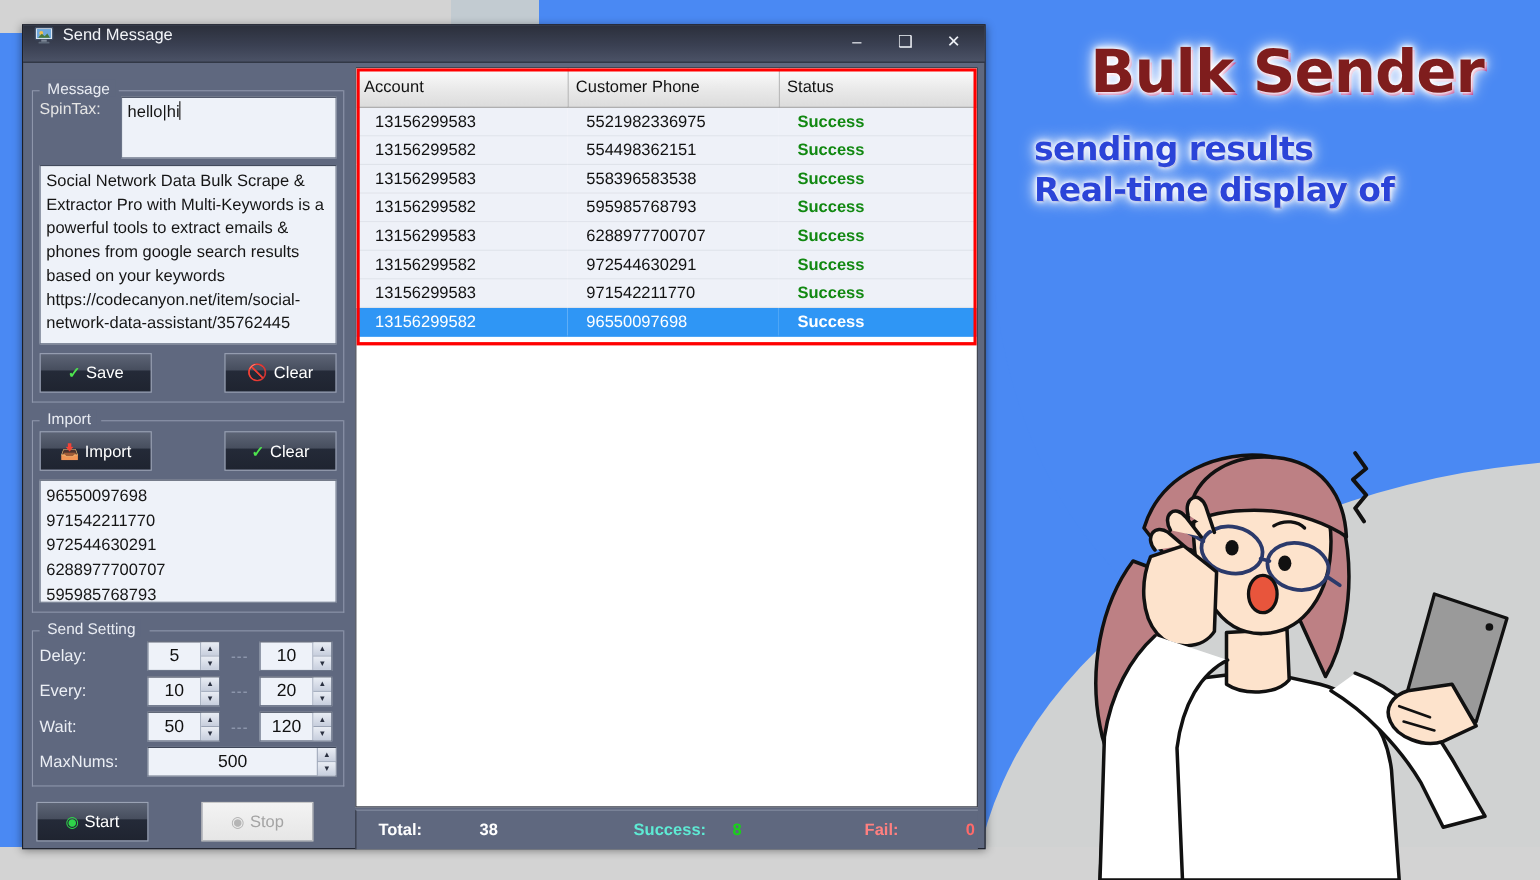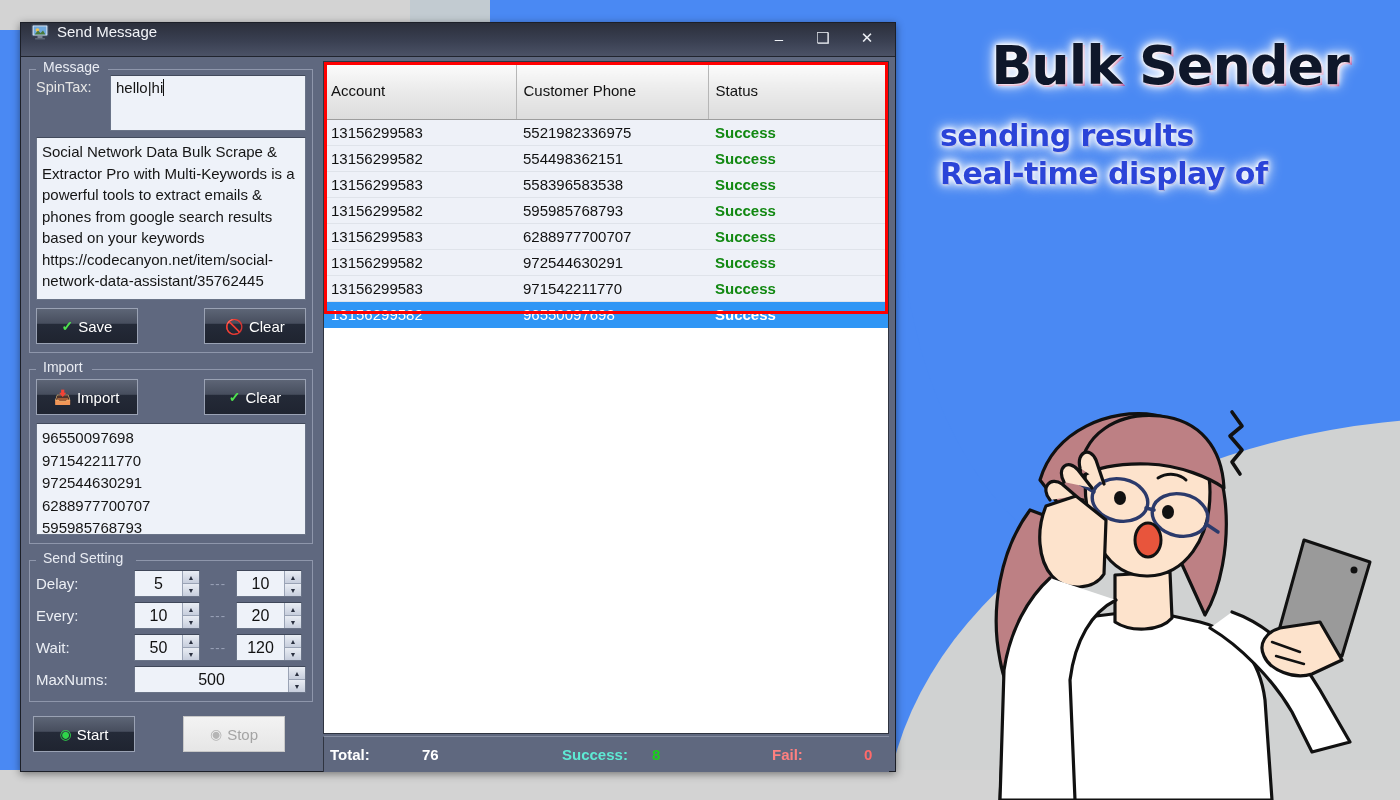--- a/index.html
+++ b/index.html
@@ -35,21 +35,21 @@
   }
   #promo-bg .blue-blob {
     position: absolute; left: 900px; top: -120px;
     width: 620px; height: 700px; background: #4a89f3;
     border-radius: 0 0 55% 40% / 0 0 45% 55%;
   }
 
   
   #promo-text { position: absolute; left: 940px; top: 38px; width: 460px; }
   .promo-title {
-    font-size: 54px; font-weight: bold; color: #0f172a;
+    font-size: 54px; font-weight: bold; color: #7f1d1d;
     letter-spacing: -1px; text-align: center;
     font-family: "DejaVu Sans", sans-serif;
     text-shadow:
       0 0 3px #fff, 0 0 6px #fff, 0 0 10px #fff, 0 0 16px #fff,
       2px 2px 0 #b4116a;
     line-height: 1.05;
   }
   .promo-line {
     font-size: 30px; font-weight: bold; color: #2b44d8;
     font-family: "DejaVu Sans", sans-serif;
@@ -84,21 +84,21 @@
   .win-btn {
     width: 44px; height: 30px; display: flex;
     align-items: center; justify-content: center;
     color: #eef1f6; font-size: 15px;
   }
 
   #window-body { display: flex; height: 715px; }
 
   
   #left-panel {
-    width: 300px; padding: 4px 8px 0 8px;
+    width: 300px; padding: 17px 8px 0 8px;
     display: flex; flex-direction: column;
   }
   .groupbox {
     border: 1px solid #8e96ab; border-top: none;
     position: relative; margin-bottom: 6px; padding: 6px 6px 8px 6px;
   }
   .gb-label {
     position: absolute; top: -10px; left: 8px;
     background: #5f687f; color: #e9ecf3; font-size: 14px;
     padding: 0 5px;
@@ -191,45 +191,45 @@
   }
   #grid-wrap {
     flex: 1; background: #fff; border: 1px solid #2f3440;
     position: relative; overflow: hidden;
   }
   table#results-grid { width: 100%; border-collapse: collapse; }
   table#results-grid th {
     background: linear-gradient(180deg, #fdfdfd 0%, #e9e9e9 55%, #dcdcdc 100%);
     border-right: 1px solid #b6b6b6; border-bottom: 1px solid #9d9d9d;
     text-align: left; font-weight: normal; font-size: 15px; color: #111;
-    padding: 20px 7px; height: 25px;
+    padding: 9px 7px; height: 25px;
   }
   table#results-grid td {
     border-bottom: 1px solid #dfe3ea; font-size: 15px; color: #111;
-    padding: 3px 7px; height: 26px;
+    padding: 3px 17px; height: 26px;
   }
   table#results-grid tr.row { background: #eef1f8; }
   table#results-grid tr.row td.status { color: #118811; font-weight: bold; }
   table#results-grid tr.row.selected { background: #2f96f5; }
   table#results-grid tr.row.selected td { color: #fff; border-bottom-color: #2f96f5; }
   table#results-grid tr.row.selected td.status { color: #fff; }
   .col-account { width: 192px; }
   .col-phone { width: 192px; }
 
   #grid-highlight {
     position: absolute; pointer-events: none;
     border: 3px solid #ff0000;
     left: 0; top: 0; width: 100%; height: 252px;
   }
 
   #statusbar {
     height: 36px; display: flex; align-items: center;
     color: #fff; font-size: 15px; font-weight: bold;
     border-top: 1px solid #858da1; margin-top: 2px;
-    padding-left: 6px; border-left: 1px solid #2f3440;
+    padding-left: 20px; border-left: 1px solid #2f3440;
   }
   #statusbar .sb-key { }
   #statusbar .sb-val { }
   .sb-total-key { color: #ffffff; width: 92px; }
   .sb-total-val { color: #ffffff; width: 140px; }
   .sb-succ-key { color: #5eead4; width: 90px; }
   .sb-succ-val { color: #19d219; width: 120px; }
   .sb-fail-key { color: #ff8080; width: 92px; }
   .sb-fail-val { color: #ff6a6a; }
 </style>
@@ -514,21 +514,21 @@
                 <td>96550097698</td>
                 <td class="status">Success</td>
               </tr>
             </tbody>
         </table>
         <div id="grid-highlight"></div>
       </div>
 
       <div id="statusbar">
         <span class="sb-key sb-total-key">Total:</span>
-        <span class="sb-val sb-total-val">76</span>
+        <span class="sb-val sb-total-val">38</span>
         <span class="sb-key sb-succ-key">Success:</span>
         <span class="sb-val sb-succ-val">8</span>
         <span class="sb-key sb-fail-key">Fail:</span>
         <span class="sb-val sb-fail-val">0</span>
       </div>
     </div>
 
   </div>
 </div>
 

